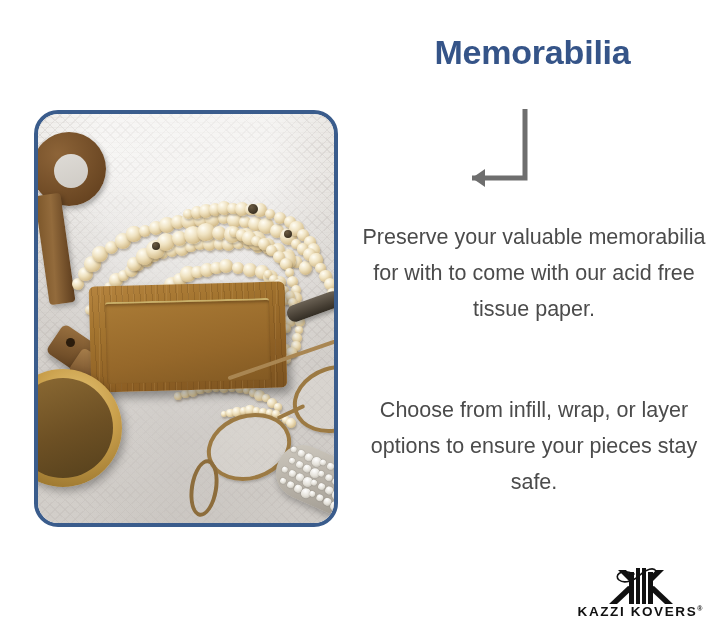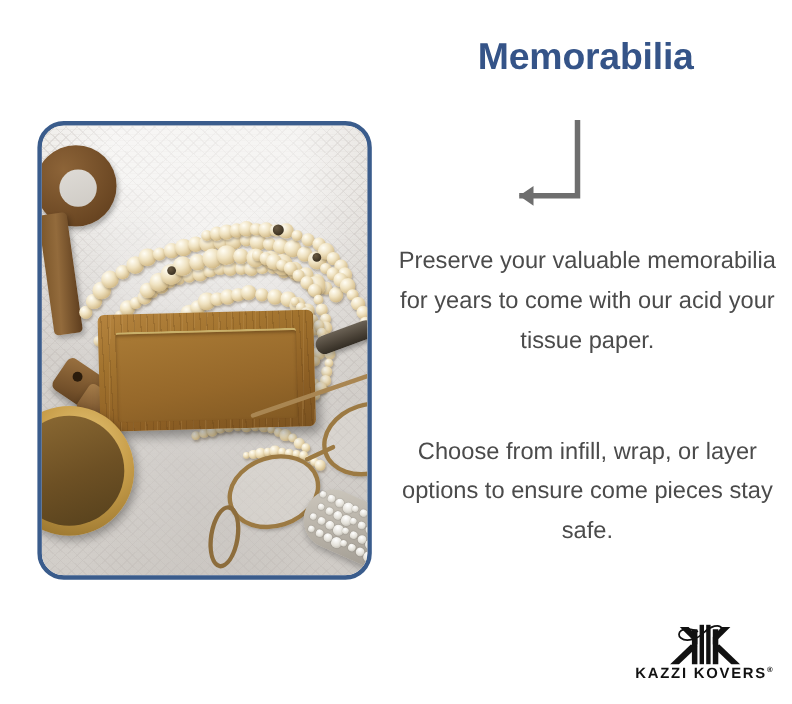--- a/index.html
+++ b/index.html
@@ -628,23 +628,23 @@
 
 <div class="title">Memorabilia</div>
 
 <div class="arrow-wrap">
   <svg width="100" height="90" viewBox="0 0 100 90" aria-hidden="true">
     <path d="M80 4 L80 73 L27 73" fill="none" stroke="#6e6e6e" stroke-width="5" stroke-linecap="butt" stroke-linejoin="miter"></path>
     <path d="M27 73 L40 64 L40 82 Z" fill="#6e6e6e"></path>
   </svg>
 </div>
 
-<div class="paragraph para-1">Preserve your valuable memorabilia for years to come with our acid your tissue paper.</div>
-
-<div class="paragraph para-2">Choose from infill, wrap, or layer options to ensure come pieces stay safe.</div>
+<div class="paragraph para-1">Preserve your valuable memorabilia for with to come with our acid free tissue paper.</div>
+
+<div class="paragraph para-2">Choose from infill, wrap, or layer options to ensure your pieces stay safe.</div>
 
 <div class="logo">
   <div class="logo-mark">
     <svg width="72" height="42" viewBox="0 0 72 42" aria-hidden="true">
 
       <path d="M30 12 C16 6, 10 14, 15 18 C20 22, 30 19, 36 13 C42 7, 50 5, 52 9" fill="none" stroke="#111111" stroke-width="1.6" stroke-linecap="round"></path>
 
       <path d="M30 10 L30 42 L25 42 L25 10 Z" fill="#111111"></path>
       <path d="M30 26 L13 42 L5 42 L24 24 Z" fill="#111111"></path>
       <path d="M30 24 L14 8 L22 8 L30 17 Z" fill="#111111"></path>

